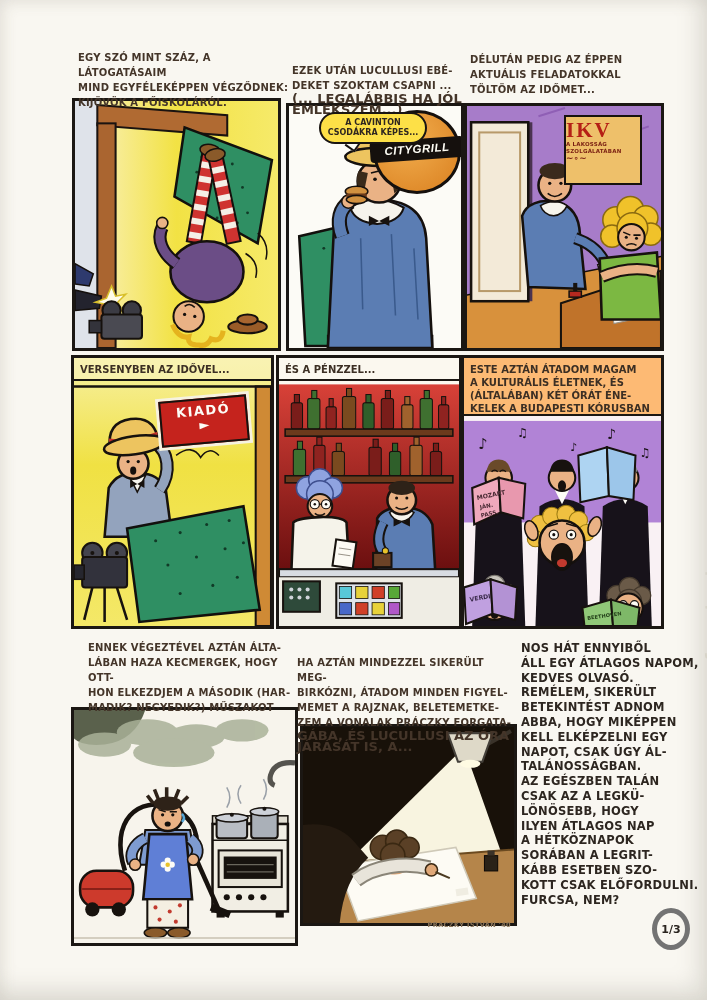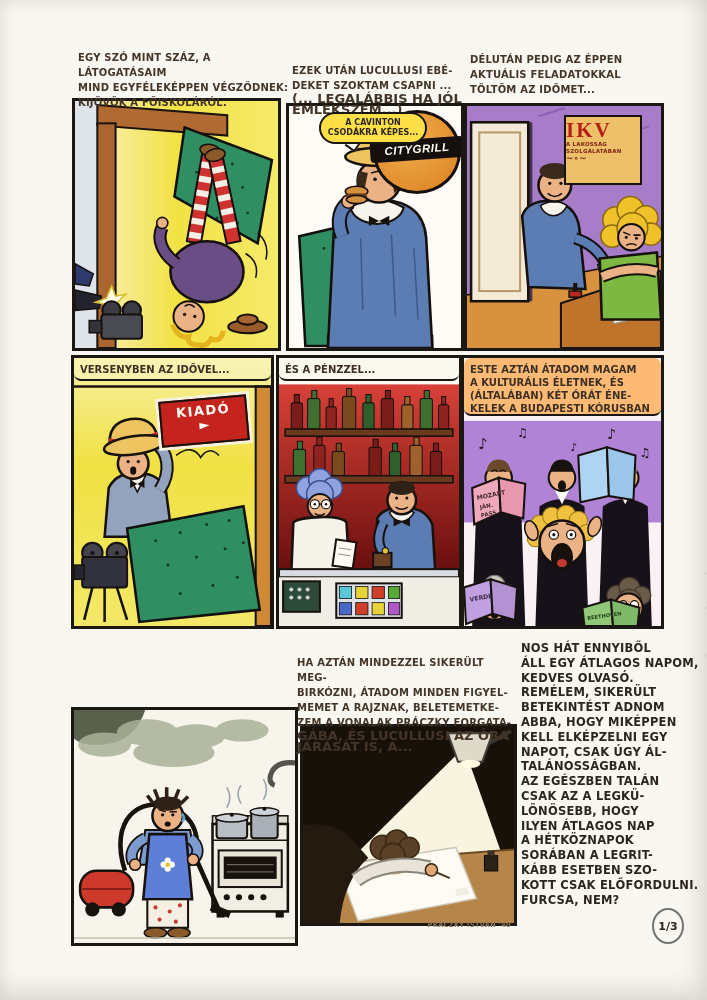--- a/index.html
+++ b/index.html
@@ -5,21 +5,21 @@
   html,body{margin:0;padding:0;background:#e9e7e1;}
   #page{position:relative;width:707px;height:1000px;margin:0 auto;background:#f9f7f1;
         overflow:hidden;box-shadow:inset -8px -10px 22px rgba(125,118,105,.22),inset 4px 4px 14px rgba(125,118,105,.10);
         font-family:"DejaVu Sans","Liberation Sans",sans-serif;}
   .cap{position:absolute;font:bold 10px/15px "DejaVu Sans","Liberation Sans",sans-serif;
        color:#443529;letter-spacing:.2px;white-space:pre-line;z-index:5;}
   .cap-sm{display:block;font-size:13px;line-height:11px;letter-spacing:0;}
   .panel{position:absolute;border:3px solid #1b1713;background:#fcfbf6;overflow:hidden;}
   .panel svg{position:absolute;inset:0;width:100%;height:100%;}
   .strip{position:absolute;left:0;right:0;top:0;z-index:4;border-bottom:2.5px solid #1b1713;
-         padding:5px 6px 3px;white-space:pre-line;font:bold 10px/13px "DejaVu Sans","Liberation Sans",sans-serif;color:#3c2f24;border-radius:7px;}
+         padding:5px 6px 3px;white-space:pre-line;font:bold 10px/13px "DejaVu Sans","Liberation Sans",sans-serif;color:#3c2f24;}
   .bubble{position:absolute;left:2px;top:6px;width:94px;background:#fde047;border:2px solid #191512;
           border-radius:16px;padding:4px 5px;font:bold 8px/10px "DejaVu Sans",sans-serif;color:#2e2620;z-index:6;text-align:center;margin-left:28px;}
   .bubble-tail{position:absolute;left:58px;top:32px;width:10px;height:10px;background:#fdfcf6;
           border-right:2px solid #191512;border-bottom:2px solid #191512;transform:rotate(35deg);z-index:5;}
   .grill{position:absolute;left:84px;top:4px;width:82px;height:78px;border:3px solid #15100d;border-radius:50%;
          background:radial-gradient(circle at 40% 35%,#f2ae4e,#d97f1f);z-index:4;}
   .grill-band{position:absolute;left:-6px;right:-6px;top:26px;height:21px;background:#15100d;border-radius:4px;
          transform:rotate(-4deg);color:#fdfcf4;font:bold italic 11.5px/21px "Liberation Sans",sans-serif;
          text-align:center;letter-spacing:.5px;font-style:italic;}
   .poster{position:absolute;left:97px;top:9px;width:74px;height:66px;background:#eec06a;border:2.5px solid #17120e;
@@ -28,21 +28,21 @@
   .poster-sub{font:bold 5.5px/6.5px "DejaVu Sans",sans-serif;color:#7a1f12;white-space:pre-line;letter-spacing:.2px;}
   .poster-flourish{font:bold 9px/9px "DejaVu Sans",sans-serif;color:#7a1f12;}
   .kiado{position:absolute;left:86px;top:40px;width:84px;height:42px;background:#c5231d;border:2.5px solid #17120e;
          box-shadow:0 0 0 3px #f6f2e0;transform:rotate(-5deg);text-align:center;z-index:4;}
   .kiado-label{color:#fdfcf6;font:bold 13px/16px "DejaVu Sans",sans-serif;letter-spacing:1.5px;margin-top:3px;display:block;}
   .kiado-arrow{color:#fdfcf6;font:bold 13px/12px "DejaVu Sans",sans-serif;display:block;}
   .handbig{position:absolute;left:521px;top:641px;width:186px;font:bold 11.5px/14.8px "DejaVu Sans",sans-serif;
            color:#2d2620;letter-spacing:.2px;white-space:pre-line;z-index:5;}
   .signature{position:absolute;left:383px;top:921px;width:128px;text-align:right;font:bold 6.5px/8px "DejaVu Sans",sans-serif;
            color:#8a7458;letter-spacing:.4px;z-index:5;}
-  .marker{position:absolute;left:652px;top:908px;width:28px;height:32px;border:2px solid #737373;border-radius:50%;
+  .marker{position:absolute;left:652px;top:908px;width:28px;height:32px;border:5px solid #737373;border-radius:50%;
            display:flex;align-items:center;justify-content:center;font:bold 11px "DejaVu Sans",sans-serif;color:#2a241f;z-index:5;}
   .watermark{position:absolute;left:703px;top:660px;transform:rotate(-90deg);transform-origin:left top;
            font:bold 15px "DejaVu Sans",sans-serif;color:rgba(205,202,188,.55);letter-spacing:3px;z-index:2;}
 </style>
 </head>
 <body>
 
 <div id="page">
 
   <div class="cap" style="left:78px;top:50px;width:225px">EGY SZÓ MINT SZÁZ, A LÁTOGATÁSAIM
@@ -527,20 +527,24 @@
         <polygon points="144,238 172,246 170,264 146,264" fill="#7eb868" stroke="#17120e" stroke-width="2"></polygon>
         <text x="121" y="258" font-size="5" font-weight="bold" fill="#24401a" transform="rotate(-8 121 258)">BEETHOVEN</text>
       </g>
     </svg>
     <div class="strip" style="background:#fdba74;height:48px">ESTE AZTÁN ÁTADOM MAGAM
 A KULTURÁLIS ÉLETNEK, ÉS
 (ÁLTALÁBAN) KÉT ÓRÁT ÉNE-
 KELEK A BUDAPESTI KÓRUSBAN</div>
   </div>
 
+  <div class="cap" style="left:88px;top:640px;width:218px">ENNEK VÉGEZTÉVEL AZTÁN ÁLTA-
+LÁBAN HAZA KECMERGEK, HOGY OTT-
+HON ELKEZDJEM A MÁSODIK (HAR-
+MADIK? NEGYEDIK?) MŰSZAKOT</div>
   <div class="cap" style="left:297px;top:640px;width:218px">
     <span style="white-space:pre-line">HA AZTÁN MINDEZZEL SIKERÜLT MEG-
 BIRKÓZNI, ÁTADOM MINDEN FIGYEL-
 MEMET A RAJZNAK, BELETEMETKE-
 ZEM A VONALAK PRÁCZKY FORGATA-</span>
     <span class="cap-sm">GÁBA, ÉS LUCULLUSI AZ ÓRA JÁRÁSÁT IS, A...</span>
   </div>
 
   <div class="panel" style="left:71px;top:707px;width:221px;height:233px">
     <svg viewBox="0 0 217 229" preserveAspectRatio="none">

